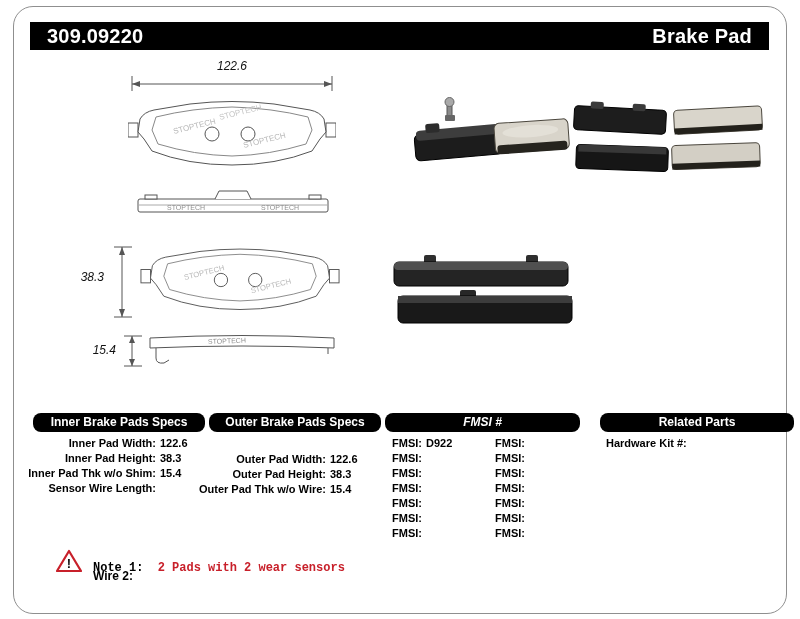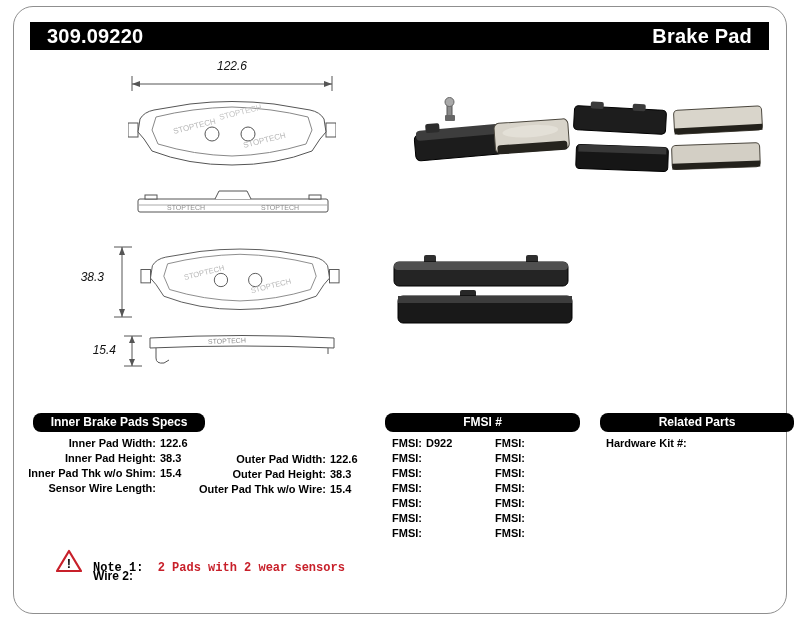--- a/index.html
+++ b/index.html
@@ -155,21 +155,22 @@
     <rect x="34" y="5" width="12" height="10" rx="2" fill="#2e2e2e"></rect>
     <rect x="136" y="5" width="12" height="10" rx="2" fill="#2e2e2e"></rect>
     <rect x="4" y="12" width="174" height="24" rx="5" fill="#242424" stroke="#000"></rect>
     <rect x="4" y="12" width="174" height="8" rx="4" fill="#505050"></rect>
     <rect x="70" y="40" width="16" height="9" rx="2" fill="#272727"></rect>
     <rect x="8" y="46" width="174" height="27" rx="5" fill="#191919" stroke="#000"></rect>
     <rect x="8" y="46" width="174" height="7" fill="#3c3c3c"></rect>
   </svg>
 
   <div class="spec-header" style="left:33px; width:172px;">Inner Brake Pads Specs</div>
-  <div class="spec-header" style="left:385px; width:195px;">FMSI #</div>
+  <div class="spec-header" style="left:209px; width:172px;">Outer Brake Pads Specs</div>
+  <div class="spec-header" style="left:385px; width:195px;font-style:italic;">FMSI #</div>
   <div class="spec-header" style="left:600px; width:194px;">Related Parts</div>
 
   <div class="col" style="left:18px; width:192px;">
     <div class="srow">
       <span class="lbl">Inner Pad Width:</span>
       <span class="val">122.6</span>
     </div>
     <div class="srow">
       <span class="lbl">Inner Pad Height:</span>
       <span class="val">38.3</span>

